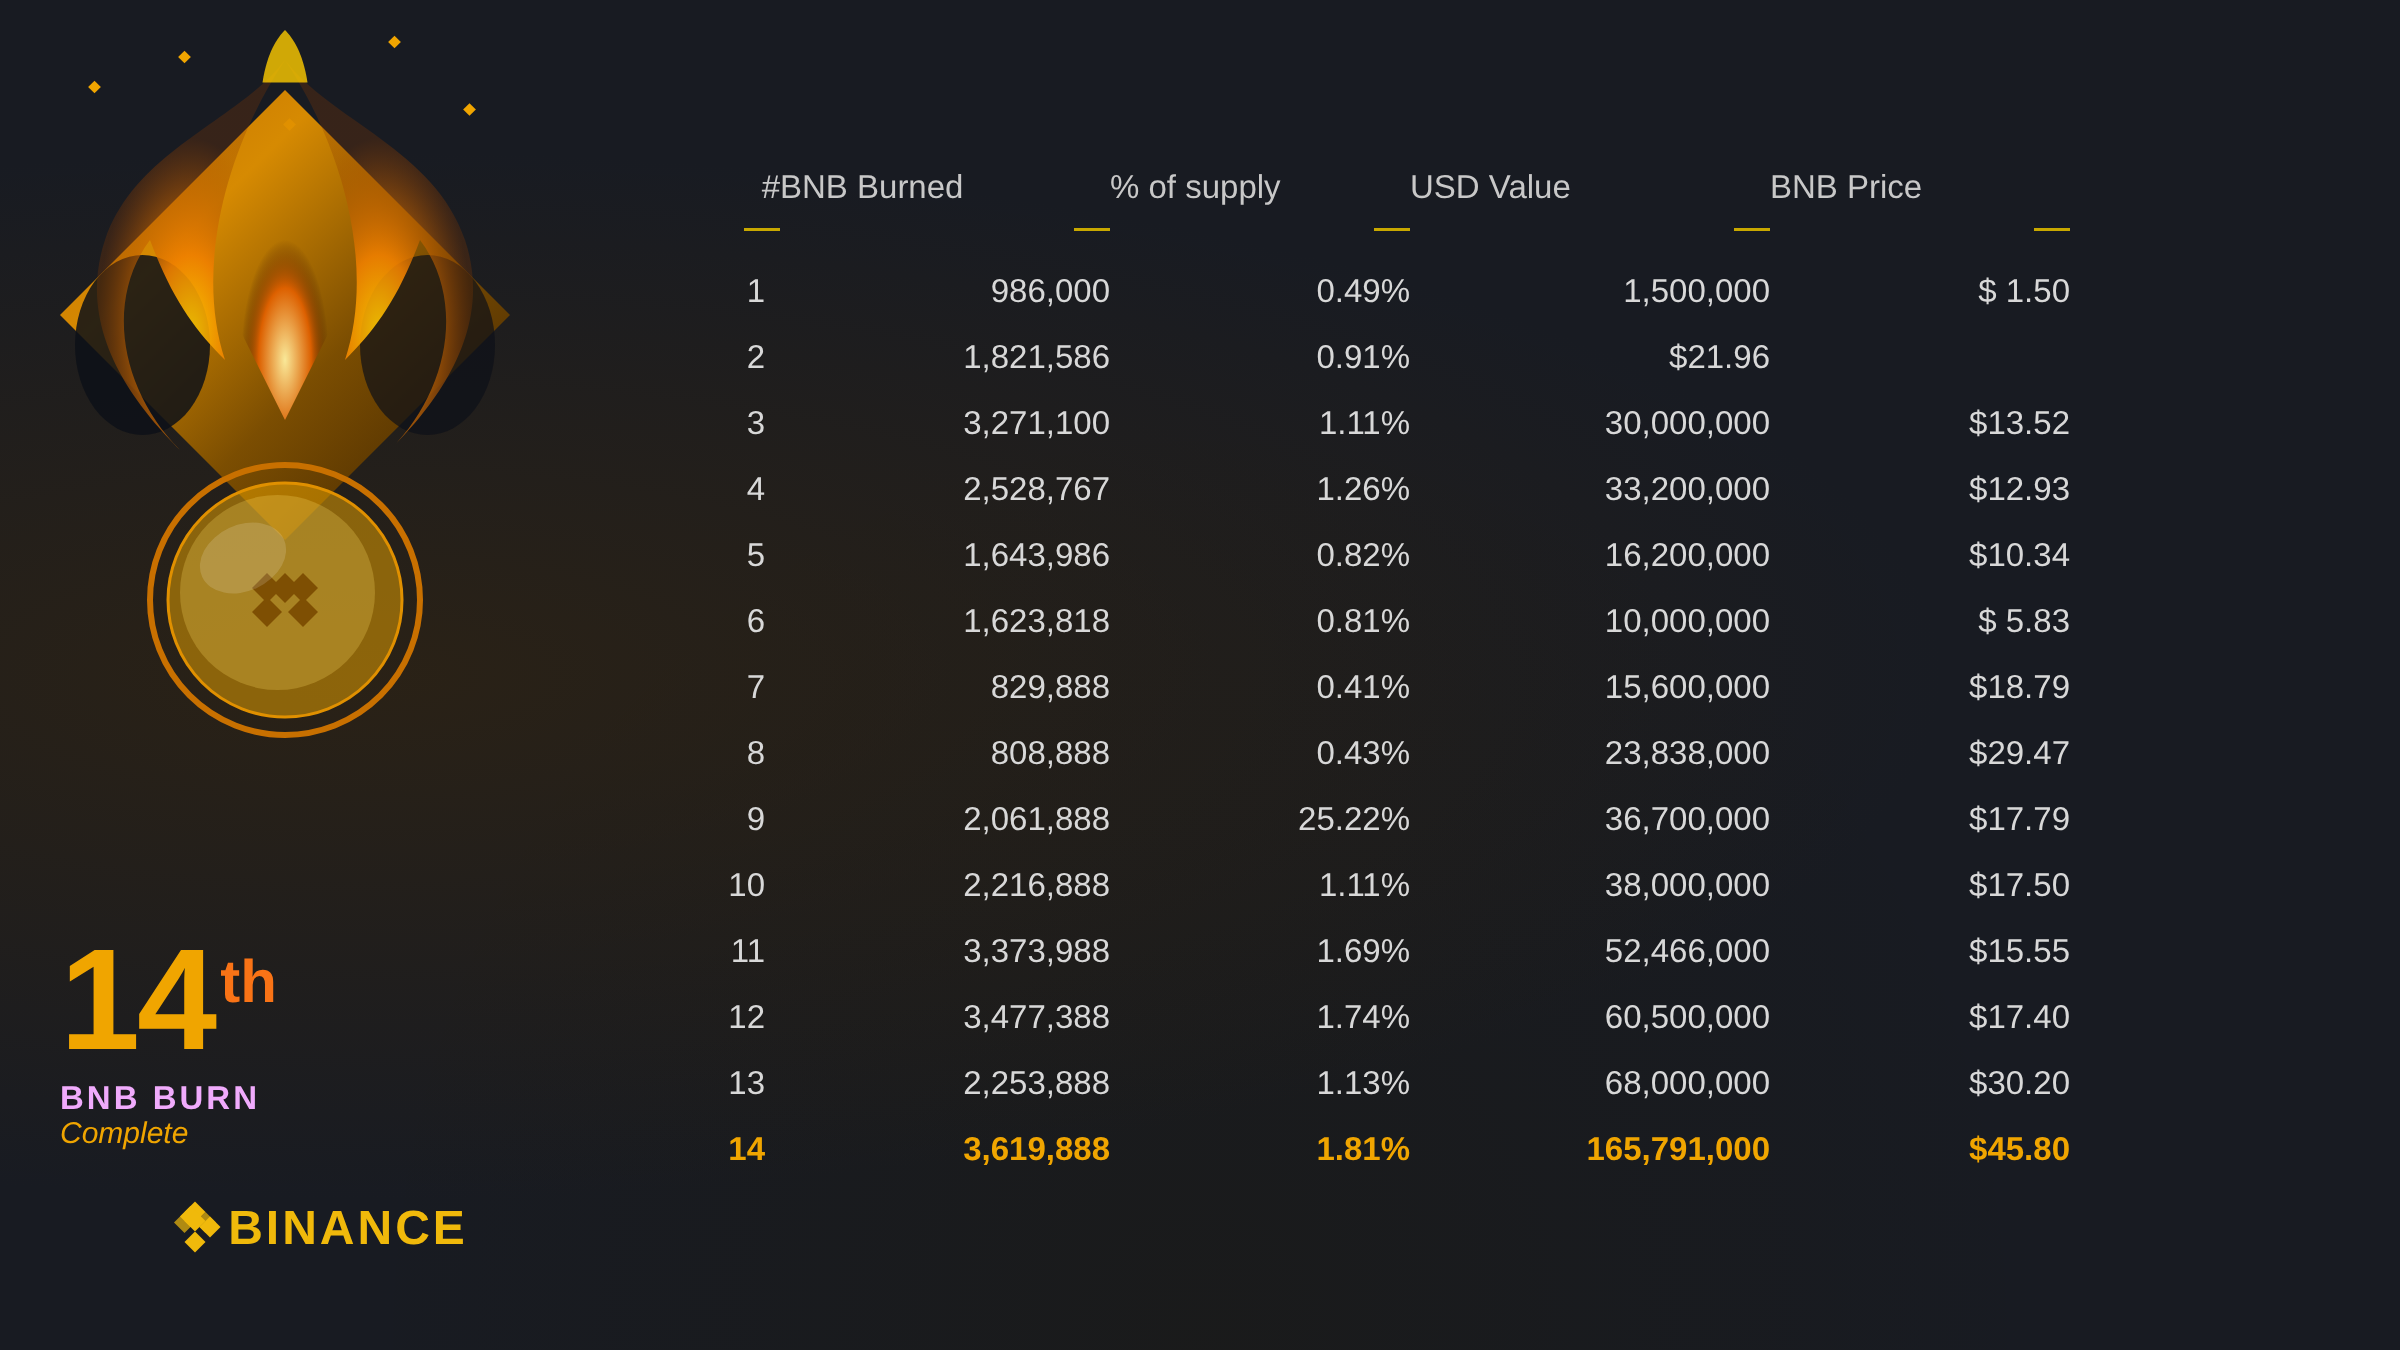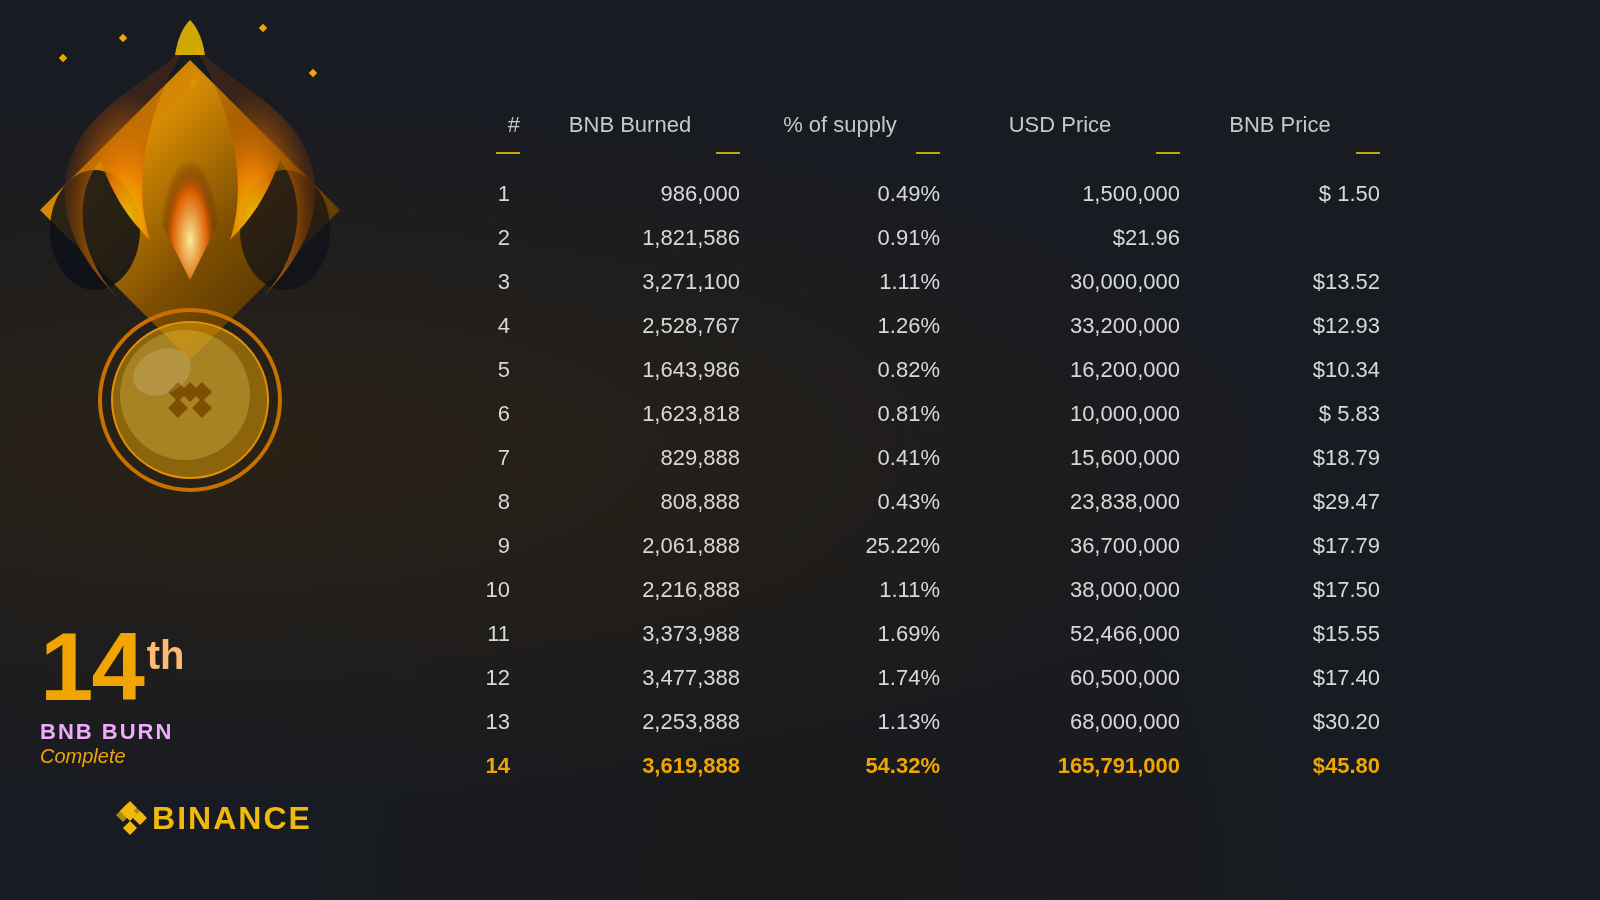--- a/index.html
+++ b/index.html
@@ -70,21 +70,21 @@
       font-size: 96px;
       font-weight: 900;
       color: #f0a500;
       line-height: 1;
       letter-spacing: -2px;
     }
 
     .burn-th {
       font-size: 40px;
       font-weight: 700;
-      color: #fdba74;
+      color: #f97316;
       align-self: flex-start;
       margin-top: 14px;
     }
 
     .burn-title {
       font-size: 22px;
       font-weight: 700;
       color: #f0abfc;
       letter-spacing: 2px;
       text-transform: uppercase;
@@ -137,21 +137,21 @@
       grid-template-columns: 80px 220px 200px 240px 200px;
       padding: 0 0 10px 0;
       border-bottom: none;
       margin-bottom: 4px;
     }
 
     .header-cell {
       font-size: 22px;
       color: #c8c8c8;
       font-weight: 400;
-      text-align: center;
+      text-align: left;
     }
 
     .header-cell:first-child {
       text-align: right;
     }
 
     .header-divider-row {
       display: grid;
       grid-template-columns: 80px 220px 200px 240px 200px;
       margin-bottom: 18px;
@@ -311,21 +311,21 @@
     </div>
   </div>
 
   <div class="right-panel">
     <div class="table-wrapper">
 
       <div class="table-header">
         <div class="header-cell">#</div>
         <div class="header-cell">BNB Burned</div>
         <div class="header-cell">% of supply</div>
-        <div class="header-cell">USD Price</div>
+        <div class="header-cell">USD Value</div>
         <div class="header-cell">BNB Price</div>
       </div>
 
       <div class="header-divider-row">
         <div class="header-divider"></div>
         <div class="header-divider"></div>
         <div class="header-divider"></div>
         <div class="header-divider"></div>
         <div class="header-divider"></div>
       </div>
@@ -417,21 +417,21 @@
           <div class="table-row">
     <div class="cell">13</div>
     <div class="cell">2,253,888</div>
     <div class="cell">1.13%</div>
     <div class="cell">68,000,000</div>
     <div class="cell">$30.20</div>
   </div>
           <div class="table-row highlight">
     <div class="cell">14</div>
     <div class="cell">3,619,888</div>
-    <div class="cell">54.32%</div>
+    <div class="cell">1.81%</div>
     <div class="cell">165,791,000</div>
     <div class="cell">$45.80</div>
   </div>
         </div>
 
     </div>
   </div>
 </div>
 
 </body></html>

